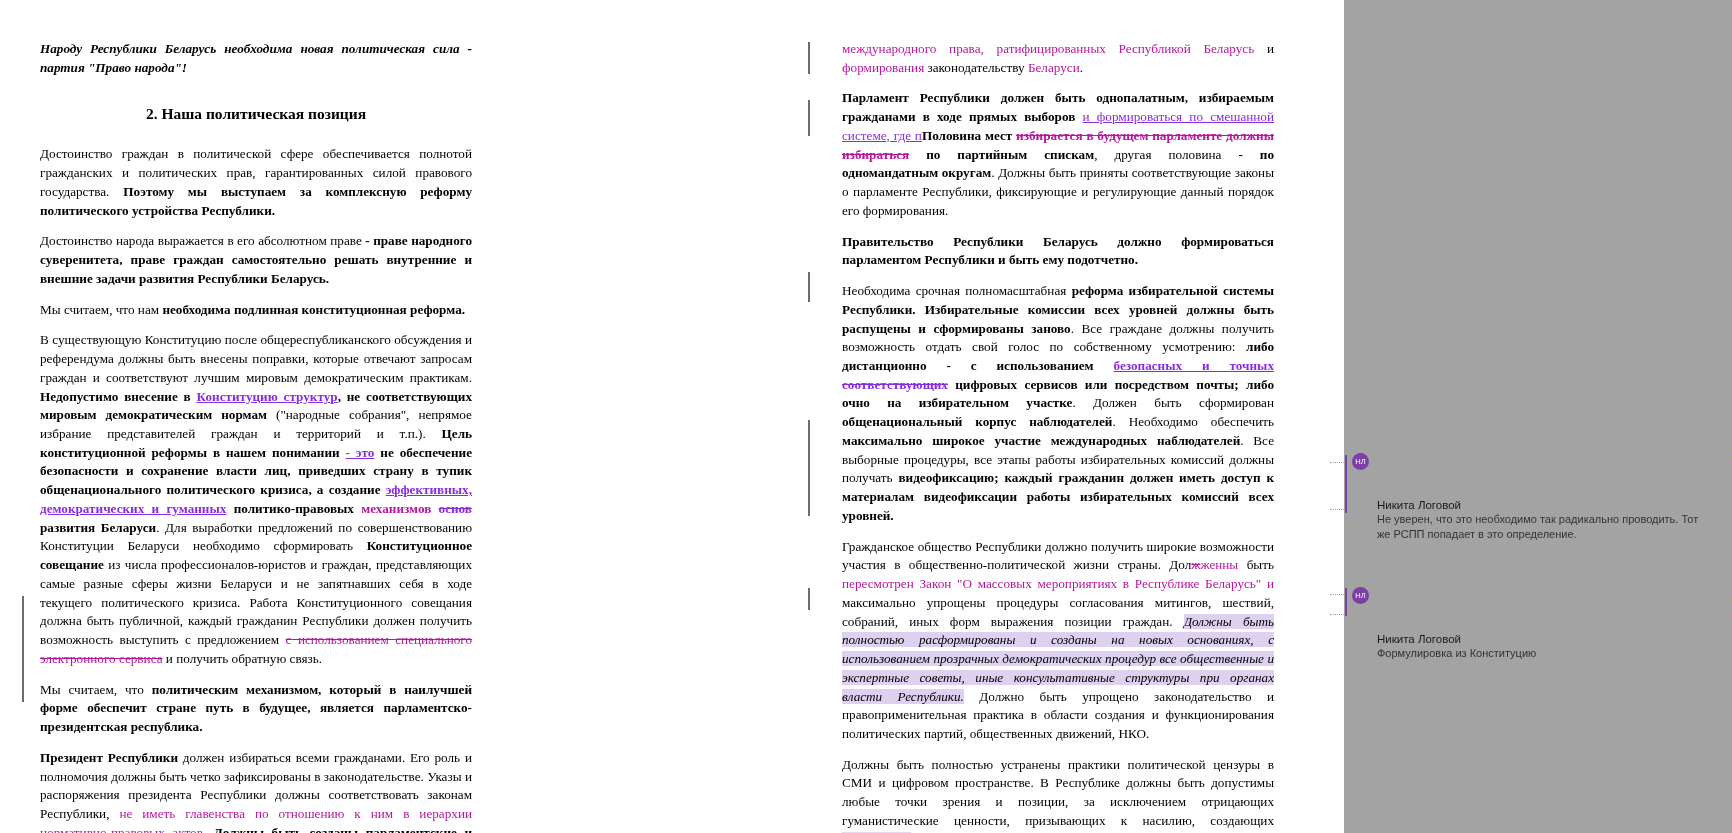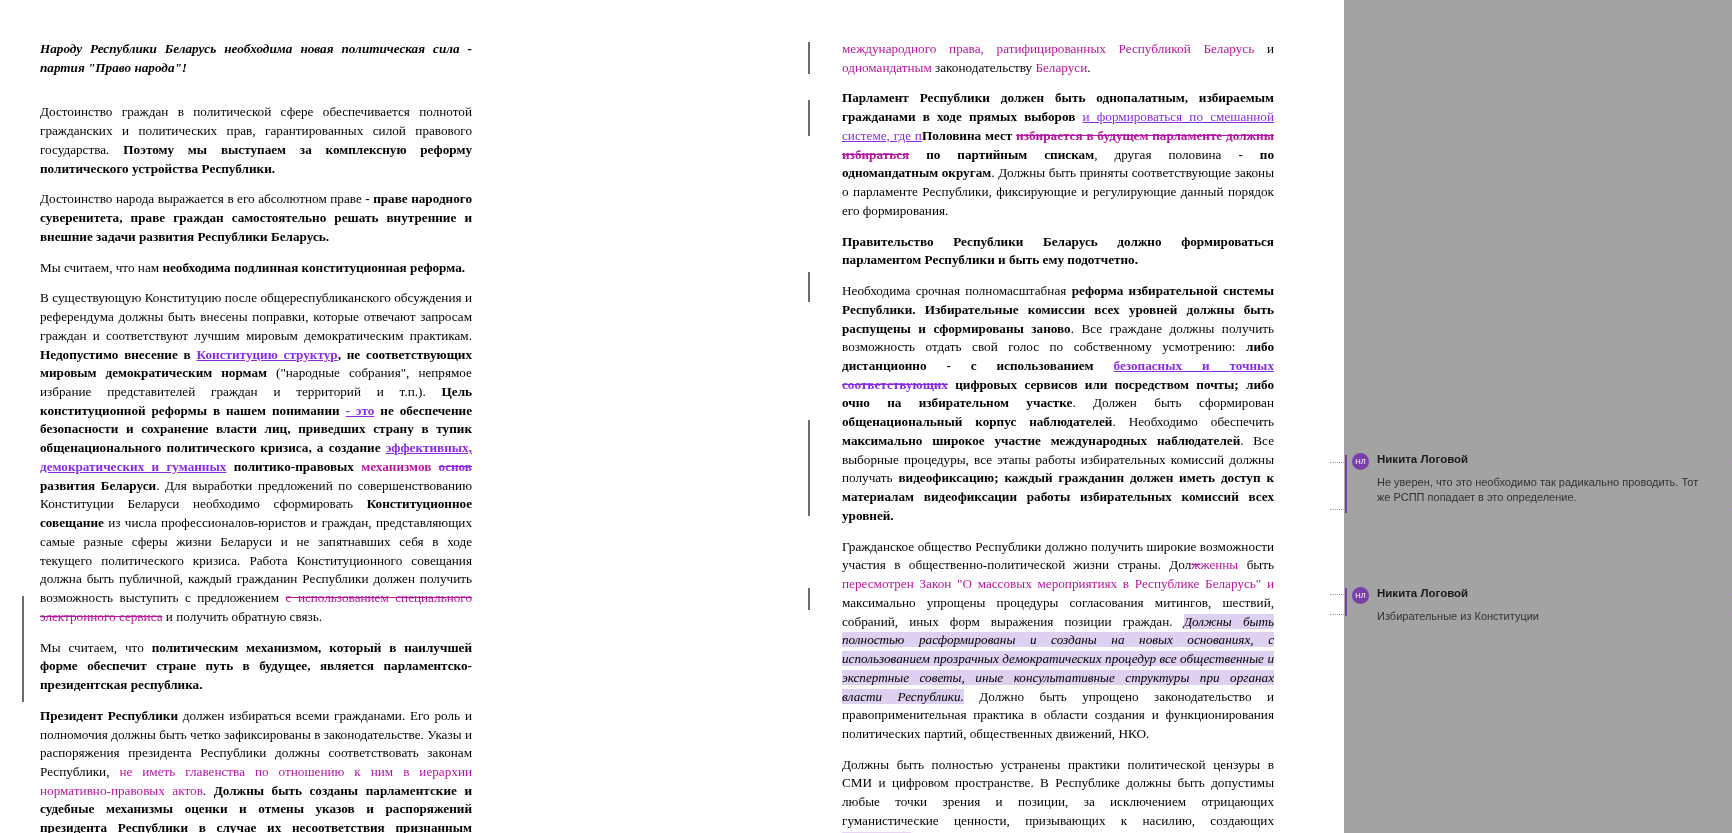--- a/index.html
+++ b/index.html
@@ -61,37 +61,38 @@
   }
   .comment .row{display:flex;align-items:flex-start;}
   .avatar{
     width:17px;height:17px;border-radius:50%;
     background:#7a3fa8;color:#fff;font-size:7.5px;
     display:flex;align-items:center;justify-content:center;
     flex:0 0 auto;margin-right:8px;margin-top:1px;
     font-family:"Liberation Sans", sans-serif;letter-spacing:0;
   }
   .cbody{flex:1;}
-  .cname{font-size:11.5px;font-weight:bold;color:#1a1a1a;line-height:1.25;}
-  .ctext{font-size:11px;color:#333;line-height:1.33;margin-top:9px;}
+  .cname{font-size:11.5px;font-weight:normal;color:#1a1a1a;line-height:1.25;margin-top:46px;}
+  .ctext{font-size:11px;color:#333;line-height:1.33;margin-top:0;}
   .comment-bar{position:absolute;width:2px;background:#7a3fa8;}
 </style>
 </head>
 <body>
 
 <div class="page-wrap">
 
   <div class="page page-left">
 
     <div class="changebar" style="left:22px;top:596px;height:106px;"></div>
 
     <div class="col left">
 
       <p class="italic-head">Народу Республики Беларусь необходима новая политическая сила - партия "Право народа"!</p>
 
+      <h2 class="section">2. Наша политическая позиция</h2>
 
       <p>Достоинство граждан в политической сфере обеспечивается полнотой гражданских и политических прав, гарантированных силой правового государства. <b>Поэтому мы выступаем за комплексную реформу политического устройства Республики.</b></p>
 
       <p>Достоинство народа выражается в его абсолютном праве <b>- праве народного суверенитета, праве граждан самостоятельно решать внутренние и внешние задачи развития Республики Беларусь.</b></p>
 
       <p>Мы считаем, что нам <b>необходима подлинная конституционная реформа.</b></p>
 
       <p>В существующую Конституцию после общереспубликанского обсуждения и референдума должны быть внесены поправки, которые отвечают запросам граждан и соответствуют лучшим мировым демократическим практикам. <b>Недопустимо внесение в <span class="ins">Конституцию структур</span>, не соответствующих мировым демократическим нормам</b> ("народные собрания", непрямое избрание представителей граждан и территорий и т.п.). <b>Цель конституционной реформы в нашем понимании <span class="ins">- это</span> не обеспечение безопасности и сохранение власти лиц, приведших страну в тупик общенационального политического кризиса, а создание <span class="ins">эффективных, демократических и гуманных</span> политико-правовых <span class="ins2">механизмов</span> <span class="del">основ</span> развития Беларуси</b>. Для выработки предложений по совершенствованию Конституции Беларуси необходимо сформировать <b>Конституционное совещание</b> из числа профессионалов-юристов и граждан, представляющих самые разные сферы жизни Беларуси и не запятнавших себя в ходе текущего политического кризиса. Работа Конституционного совещания должна быть публичной, каждый гражданин Республики должен получить возможность выступить с предложением <span class="del2">с использованием специального электронного сервиса</span> и получить обратную связь.</p>
 
       <p>Мы считаем, что <b>политическим механизмом, который в наилучшей форме обеспечит стране путь в будущее, является парламентско-президентская республика.</b></p>
@@ -105,21 +106,21 @@
   <div class="page page-right">
 
     <div class="changebar" style="left:36px;top:42px;height:32px;"></div>
     <div class="changebar" style="left:36px;top:100px;height:36px;"></div>
     <div class="changebar" style="left:36px;top:272px;height:30px;"></div>
     <div class="changebar" style="left:36px;top:420px;height:96px;"></div>
     <div class="changebar" style="left:36px;top:588px;height:22px;"></div>
 
     <div class="col right">
 
-      <p><span class="ins2">международного права, ратифицированных Республикой Беларусь</span> и <span class="ins2">одномандатным</span> законодательству <span class="ins2">Беларуси</span>.</p>
+      <p><span class="ins2">международного права, ратифицированных Республикой Беларусь</span> и <span class="ins2">формирования</span> законодательству <span class="ins2">Беларуси</span>.</p>
 
       <p><b>Парламент Республики должен быть однопалатным, избираемым гражданами в ходе прямых выборов</b> <span class="ins">и формироваться по смешанной системе, где п</span><b>Половина мест <span class="del2">избирается в будущем парламенте должны избираться</span> по партийным спискам</b>, другая половина <b>- по одномандатным округам</b>. Должны быть приняты соответствующие законы о парламенте Республики, фиксирующие и регулирующие данный порядок его формирования.</p>
 
       <p><b>Правительство Республики Беларусь должно формироваться парламентом Республики и быть ему подотчетно.</b></p>
 
       <p>Необходима срочная полномасштабная <b>реформа избирательной системы Республики. Избирательные комиссии всех уровней должны быть распущены и сформированы заново</b>. Все граждане должны получить возможность отдать свой голос по собственному усмотрению: <b>либо дистанционно - с использованием <span class="ins">безопасных и точных</span> <span class="del">соответствующих</span> цифровых сервисов или посредством почты; либо очно на избирательном участке</b>. Должен быть сформирован <b>общенациональный корпус наблюдателей</b>. Необходимо обеспечить <b>максимально широкое участие международных наблюдателей</b>. Все выборные процедуры, все этапы работы избирательных комиссий должны получать <b>видеофиксацию; каждый гражданин должен иметь доступ к материалам видеофиксации работы избирательных комиссий всех уровней.</b></p>
 
       <p>Гражданское общество Республики должно получить широкие возможности участия в общественно-политической жизни страны. Дол<span class="del2">ж</span><span class="ins2">женны</span> быть <span class="ins2">пересмотрен Закон "О массовых мероприятиях в Республике Беларусь" и</span> максимально упрощены процедуры согласования митингов, шествий, собраний, иных форм выражения позиции граждан. <span class="hl">Должны быть полностью расформированы и созданы на новых основаниях, с использованием прозрачных демократических процедур все общественные и экспертные советы, иные консультативные структуры при органах власти Республики.</span> Должно быть упрощено законодательство и правоприменительная практика в области создания и функционирования политических партий, общественных движений, НКО.</p>
 
       <p>Должны быть полностью устранены практики политической цензуры в СМИ и цифровом пространстве. В Республике должны быть допустимы любые точки зрения и позиции, за исключением отрицающих гуманистические ценности, призывающих к насилию, создающих <span class="hl2">социальную</span> <span class="del2">классовую</span>, национальную или религиозную рознь между гражданами.</p>
@@ -145,19 +146,19 @@
           <div class="ctext">Не уверен, что это необходимо так радикально проводить. Тот же РСПП попадает в это определение.</div>
         </div>
       </div>
     </div>
 
     <div class="comment" style="left:8px;top:586px;">
       <div class="row">
         <div class="avatar">НЛ</div>
         <div class="cbody">
           <div class="cname">Никита Логовой</div>
-          <div class="ctext">Избирательные из Конституции</div>
+          <div class="ctext">Формулировка из Конституцию</div>
         </div>
       </div>
     </div>
 
   </div>
 </div>
 
 </body></html>

